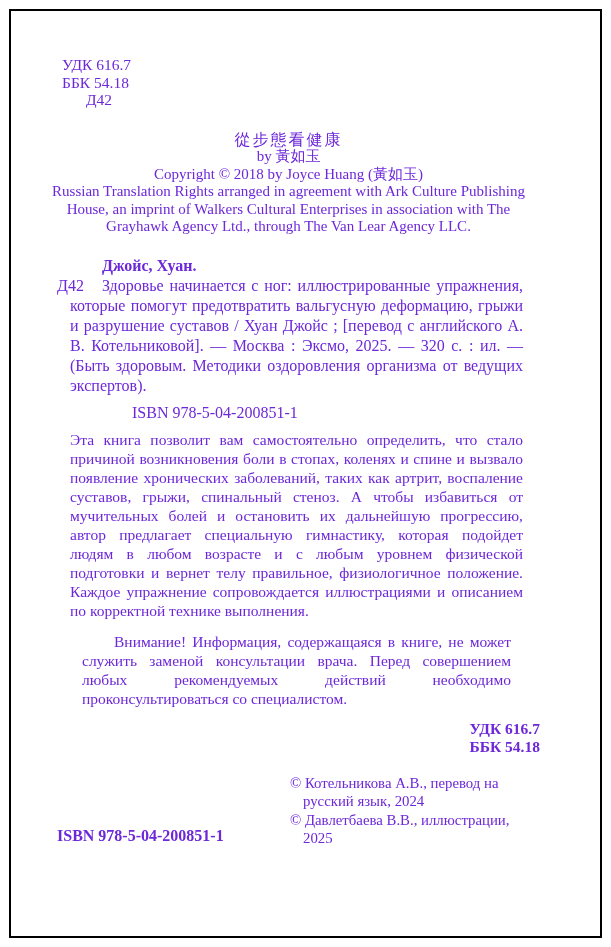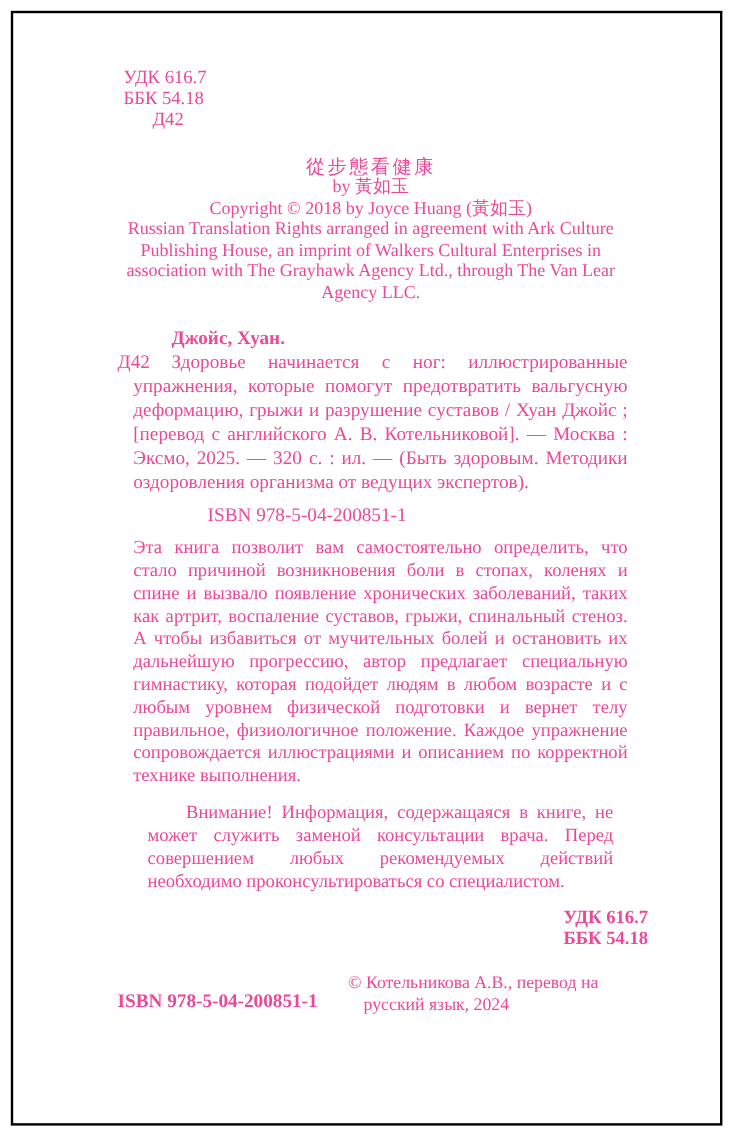--- a/index.html
+++ b/index.html
@@ -3,23 +3,23 @@
 <meta charset="utf-8">
 <style>
   html, body { margin: 0; padding: 0; background: #e8e8e8; }
   .page {
     position: relative;
     width: 611px;
     height: 947px;
     margin: 0 auto;
     background: #ffffff;
     box-sizing: border-box;
-    padding: 56px 88px 30px 111px;
+    padding: 56px 88px 30px 70px;
     font-family: "Liberation Serif", "DejaVu Serif", serif;
-    color: #ec4899;
+    color: #6d28d9;
     overflow: hidden;
   }
   .frame {
     position: absolute;
     left: 9px; top: 9px; right: 9px; bottom: 9px;
     border: 2px solid #000000;
     pointer-events: none;
   }
   
   .codes-top {
@@ -147,15 +147,16 @@
 
   <div class="codes-bottom">
     <div>УДК 616.7</div>
     <div>ББК 54.18</div>
   </div>
 
   <div class="bottom-row">
     <div class="isbn-bottom">ISBN 978-5-04-200851-1</div>
     <div class="copyright-list">
       <div class="copyright-item">© Котельникова А.В., перевод на русский язык, 2024</div>
+      <div class="copyright-item">© Давлетбаева В.В., иллюстрации, 2025</div>
     </div>
   </div>
 </div>
 
 </body></html>

